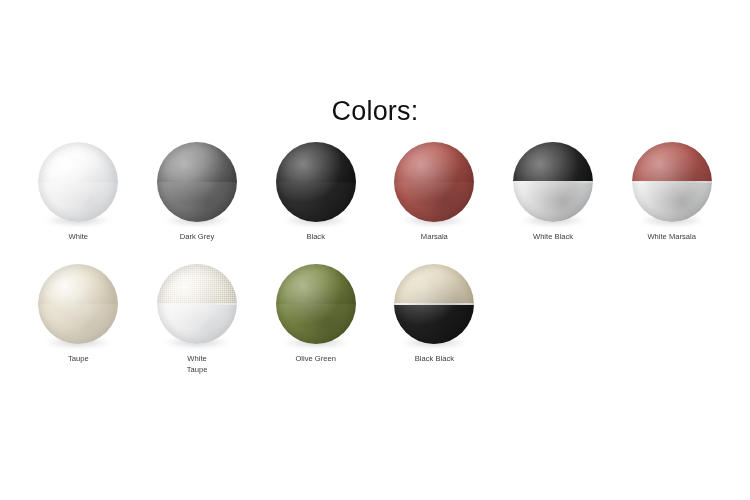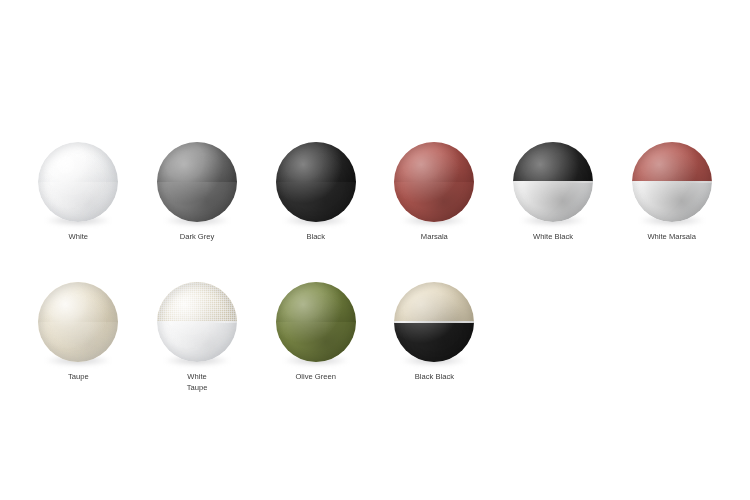--- a/index.html
+++ b/index.html
@@ -35,21 +35,21 @@
     line-height: 1;
   }
 
   .swatch-grid {
     position: absolute;
     top: 142px;
     left: 19px;
     width: 712px;
     display: flex;
     flex-direction: column;
-    row-gap: 40px;
+    row-gap: 22px;
   }
 
   .swatch-row {
     display: flex;
     flex-direction: row;
     width: 712px;
   }
 
   .swatch {
     width: 118.7px;
@@ -167,20 +167,21 @@
     color: #3b3b3b;
     font-family: "Liberation Sans", sans-serif;
     white-space: pre-line;
   }
 </style>
 </head>
 <body>
 
 <div class="page">
 
+  <div class="page-title">Colors:</div>
 
   <div class="swatch-grid" id="swatch-grid">
       <div class="swatch-row">
         <div class="swatch">
           <div class="sphere-wrap">
             <div class="sphere-shadow"></div>
             <div class="sphere light">
               <div class="half top" style="background: radial-gradient(circle at 34% 46%, rgb(253, 253, 253) 0%, rgb(253, 253, 253) 34%, rgb(226, 228, 230) 100%);"></div>
               <div class="half bottom" style="background: radial-gradient(circle at 36% 10%, rgb(253, 253, 253) 0%, rgb(253, 253, 253) 34%, rgb(226, 228, 230) 100%);"></div>
               <div class="shade"></div>

